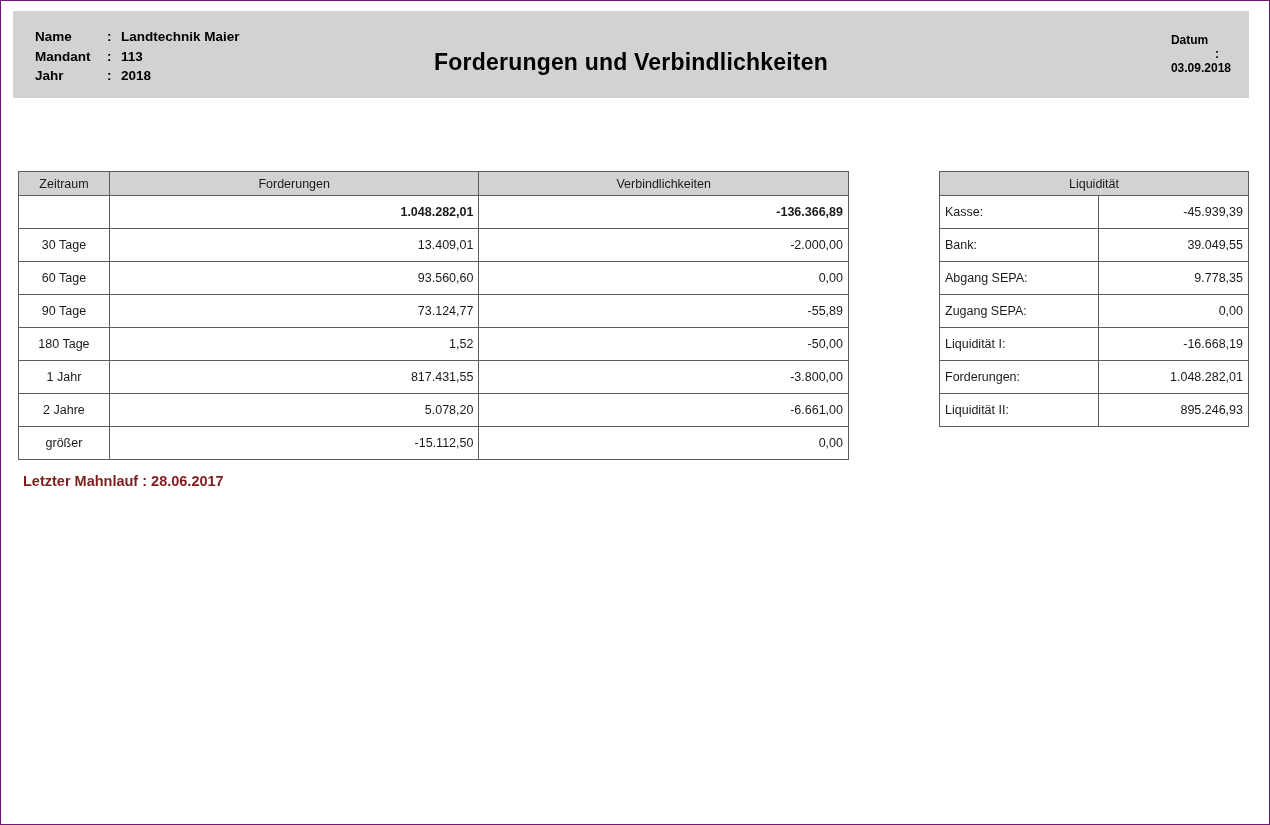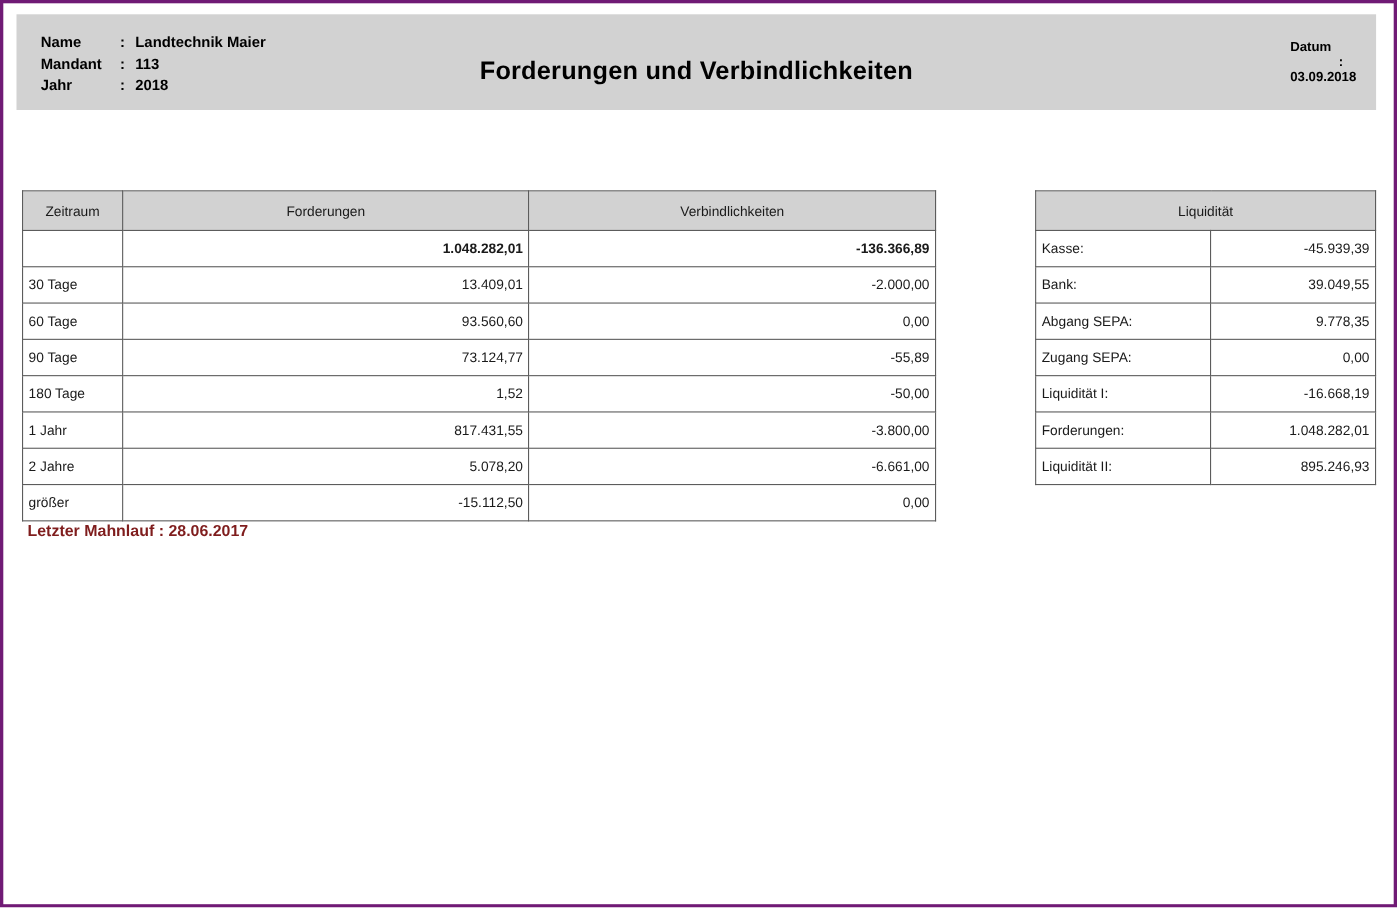--- a/index.html
+++ b/index.html
@@ -9,21 +9,21 @@
   }
   body {
     font-family: "Liberation Sans", sans-serif;
   }
   #page {
     position: relative;
     width: 1270px;
     height: 825px;
     background: #ffffff;
     box-sizing: border-box;
-    border: 3px solid #701a75;
+    border: 1px solid #701a75;
     overflow: hidden;
   }
 
   
   #header-band {
     position: absolute;
     left: 12px;
     top: 10px;
     width: 1236px;
     height: 87px;
@@ -92,34 +92,34 @@
     border: 1px solid #5c5c5c;
     padding: 0 5px;
     height: 33px;
     box-sizing: border-box;
     font-weight: normal;
     white-space: nowrap;
   }
   table.grid th {
     background: #d2d2d2;
     text-align: center;
-    height: 36px;
+    height: 24px;
   }
 
   
   #main-table-wrap {
     position: absolute;
     left: 17px;
     top: 170px;
   }
   #main-table { width: 831px; }
   #main-table col.c-zeitraum { width: 91px; }
   #main-table col.c-ford { width: 370px; }
   #main-table col.c-verb { width: 370px; }
-  #main-table td.zeitraum { text-align: left; }
+  #main-table td.zeitraum { text-align: center; }
   #main-table td.num { text-align: right; }
   #main-table tr.total-row td { font-weight: bold; }
 
   
   #liq-table-wrap {
     position: absolute;
     left: 938px;
     top: 170px;
   }
   #liq-table { width: 310px; }

